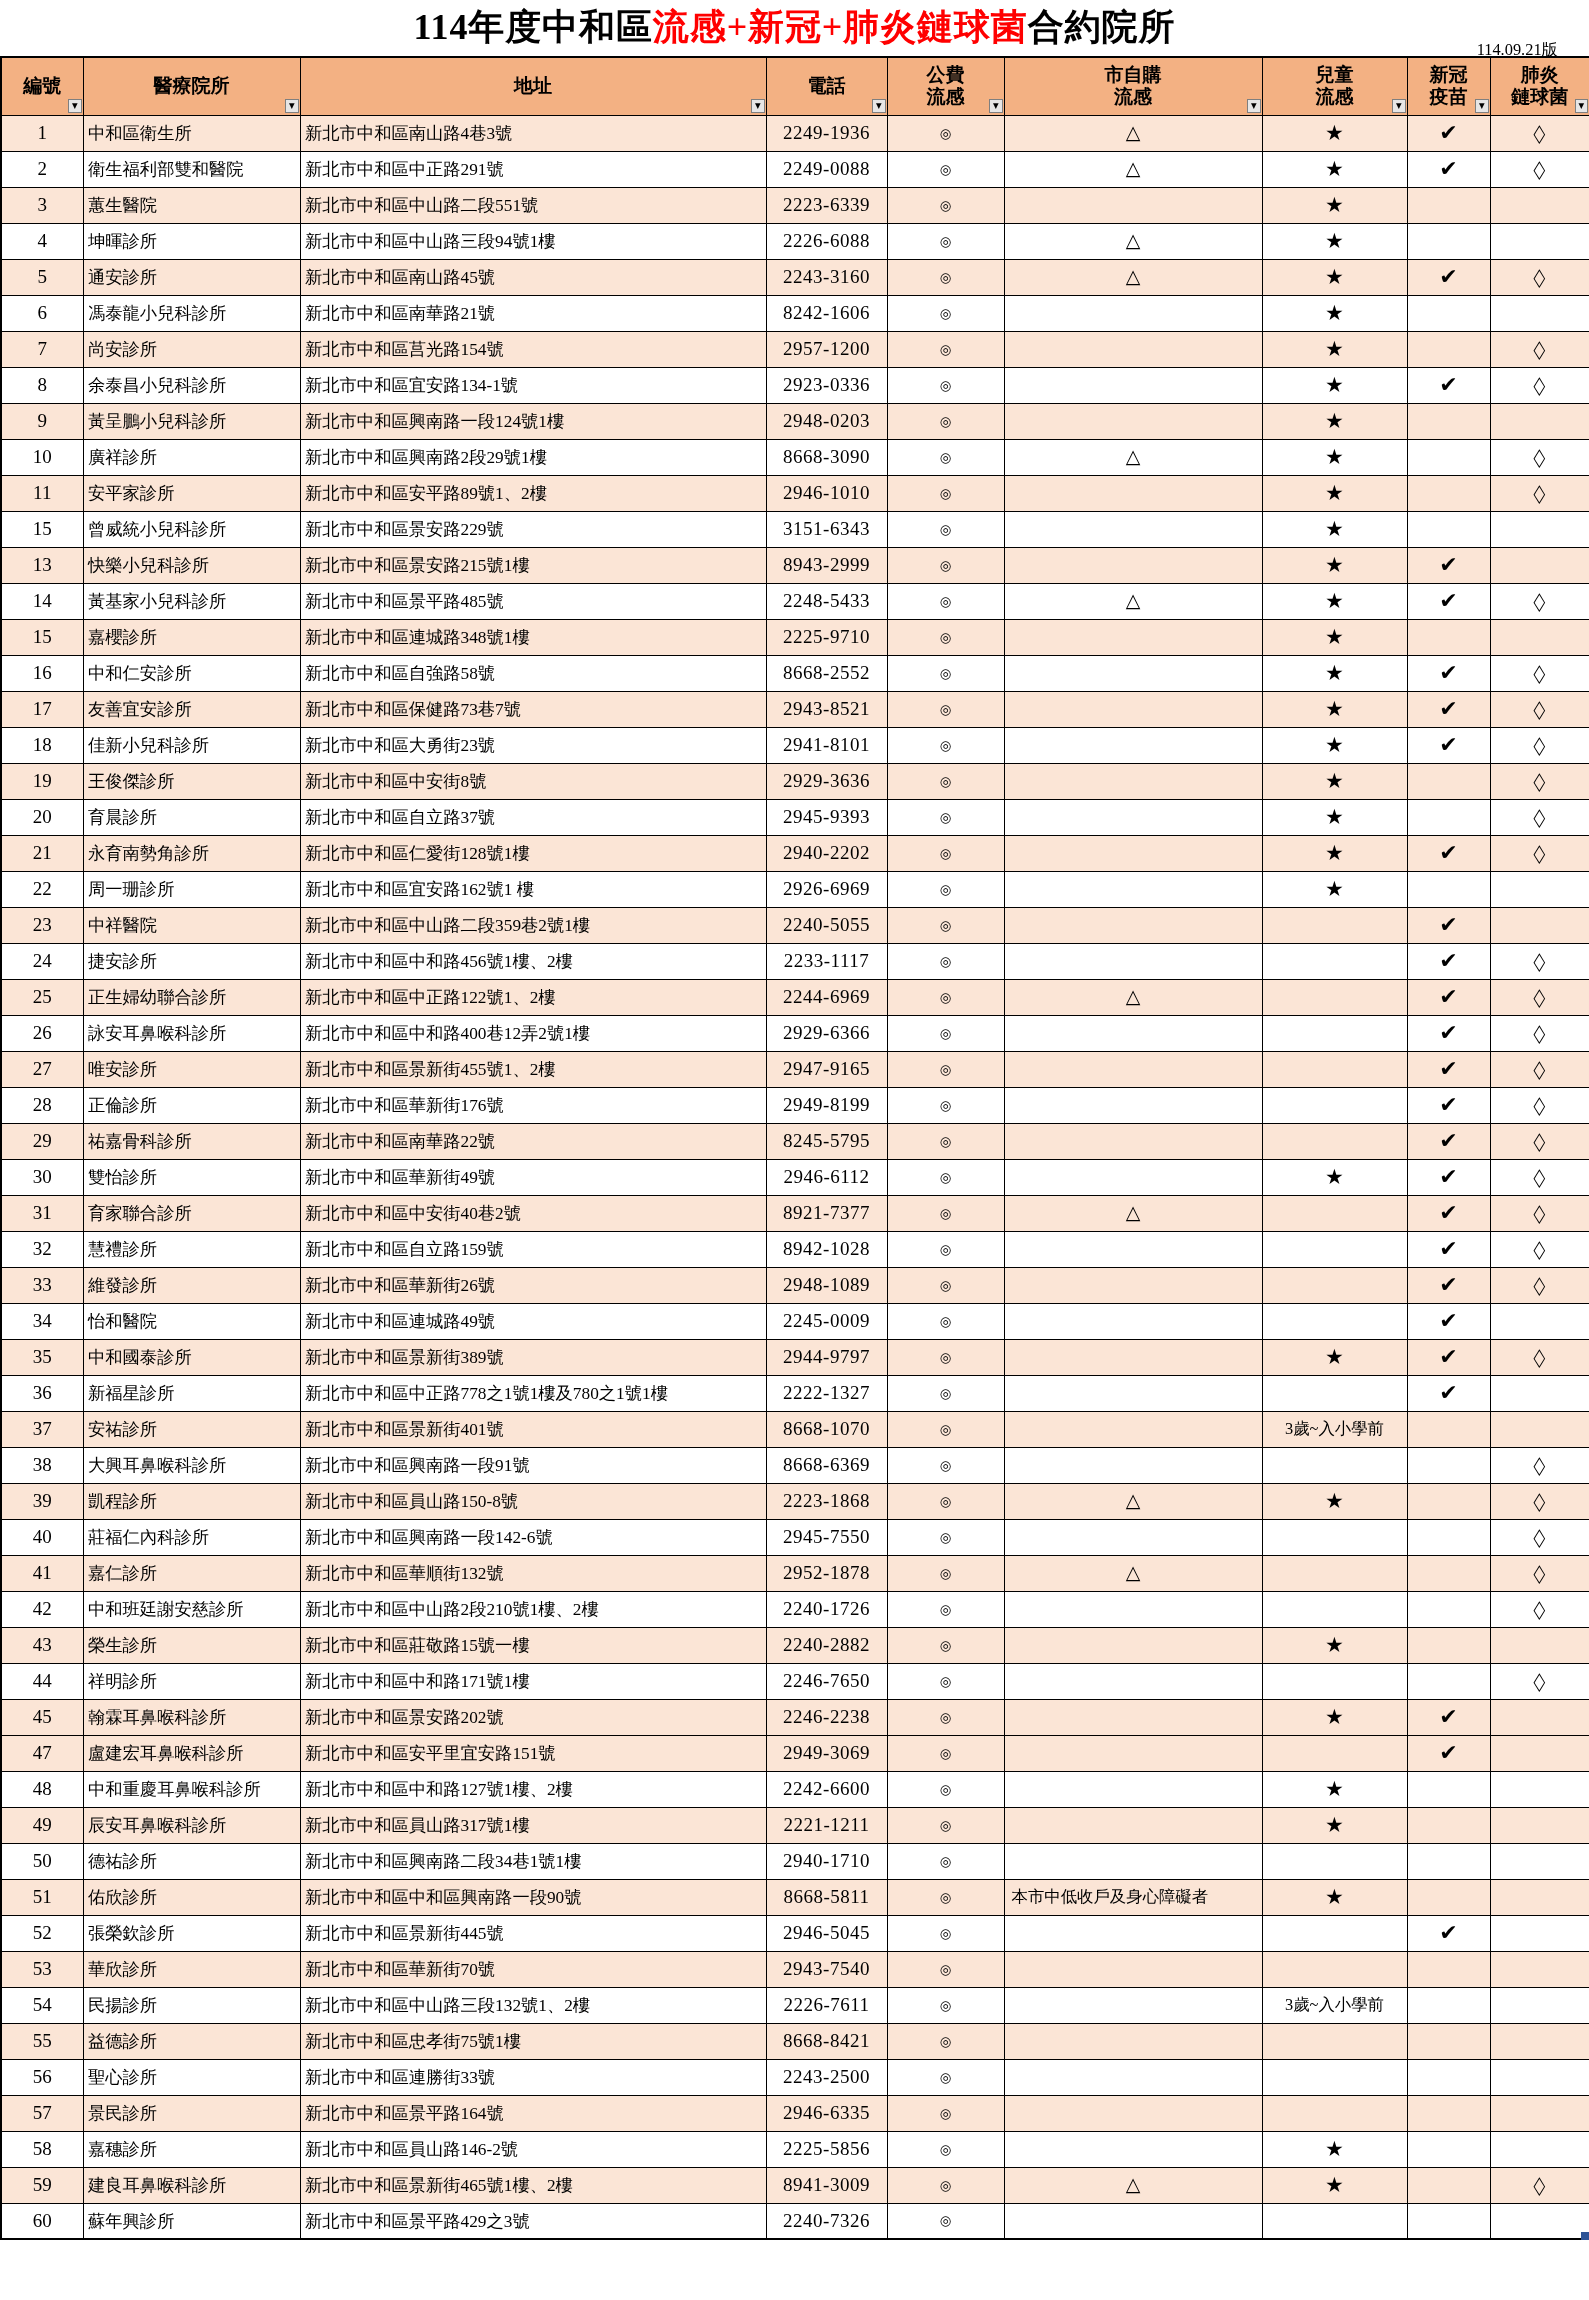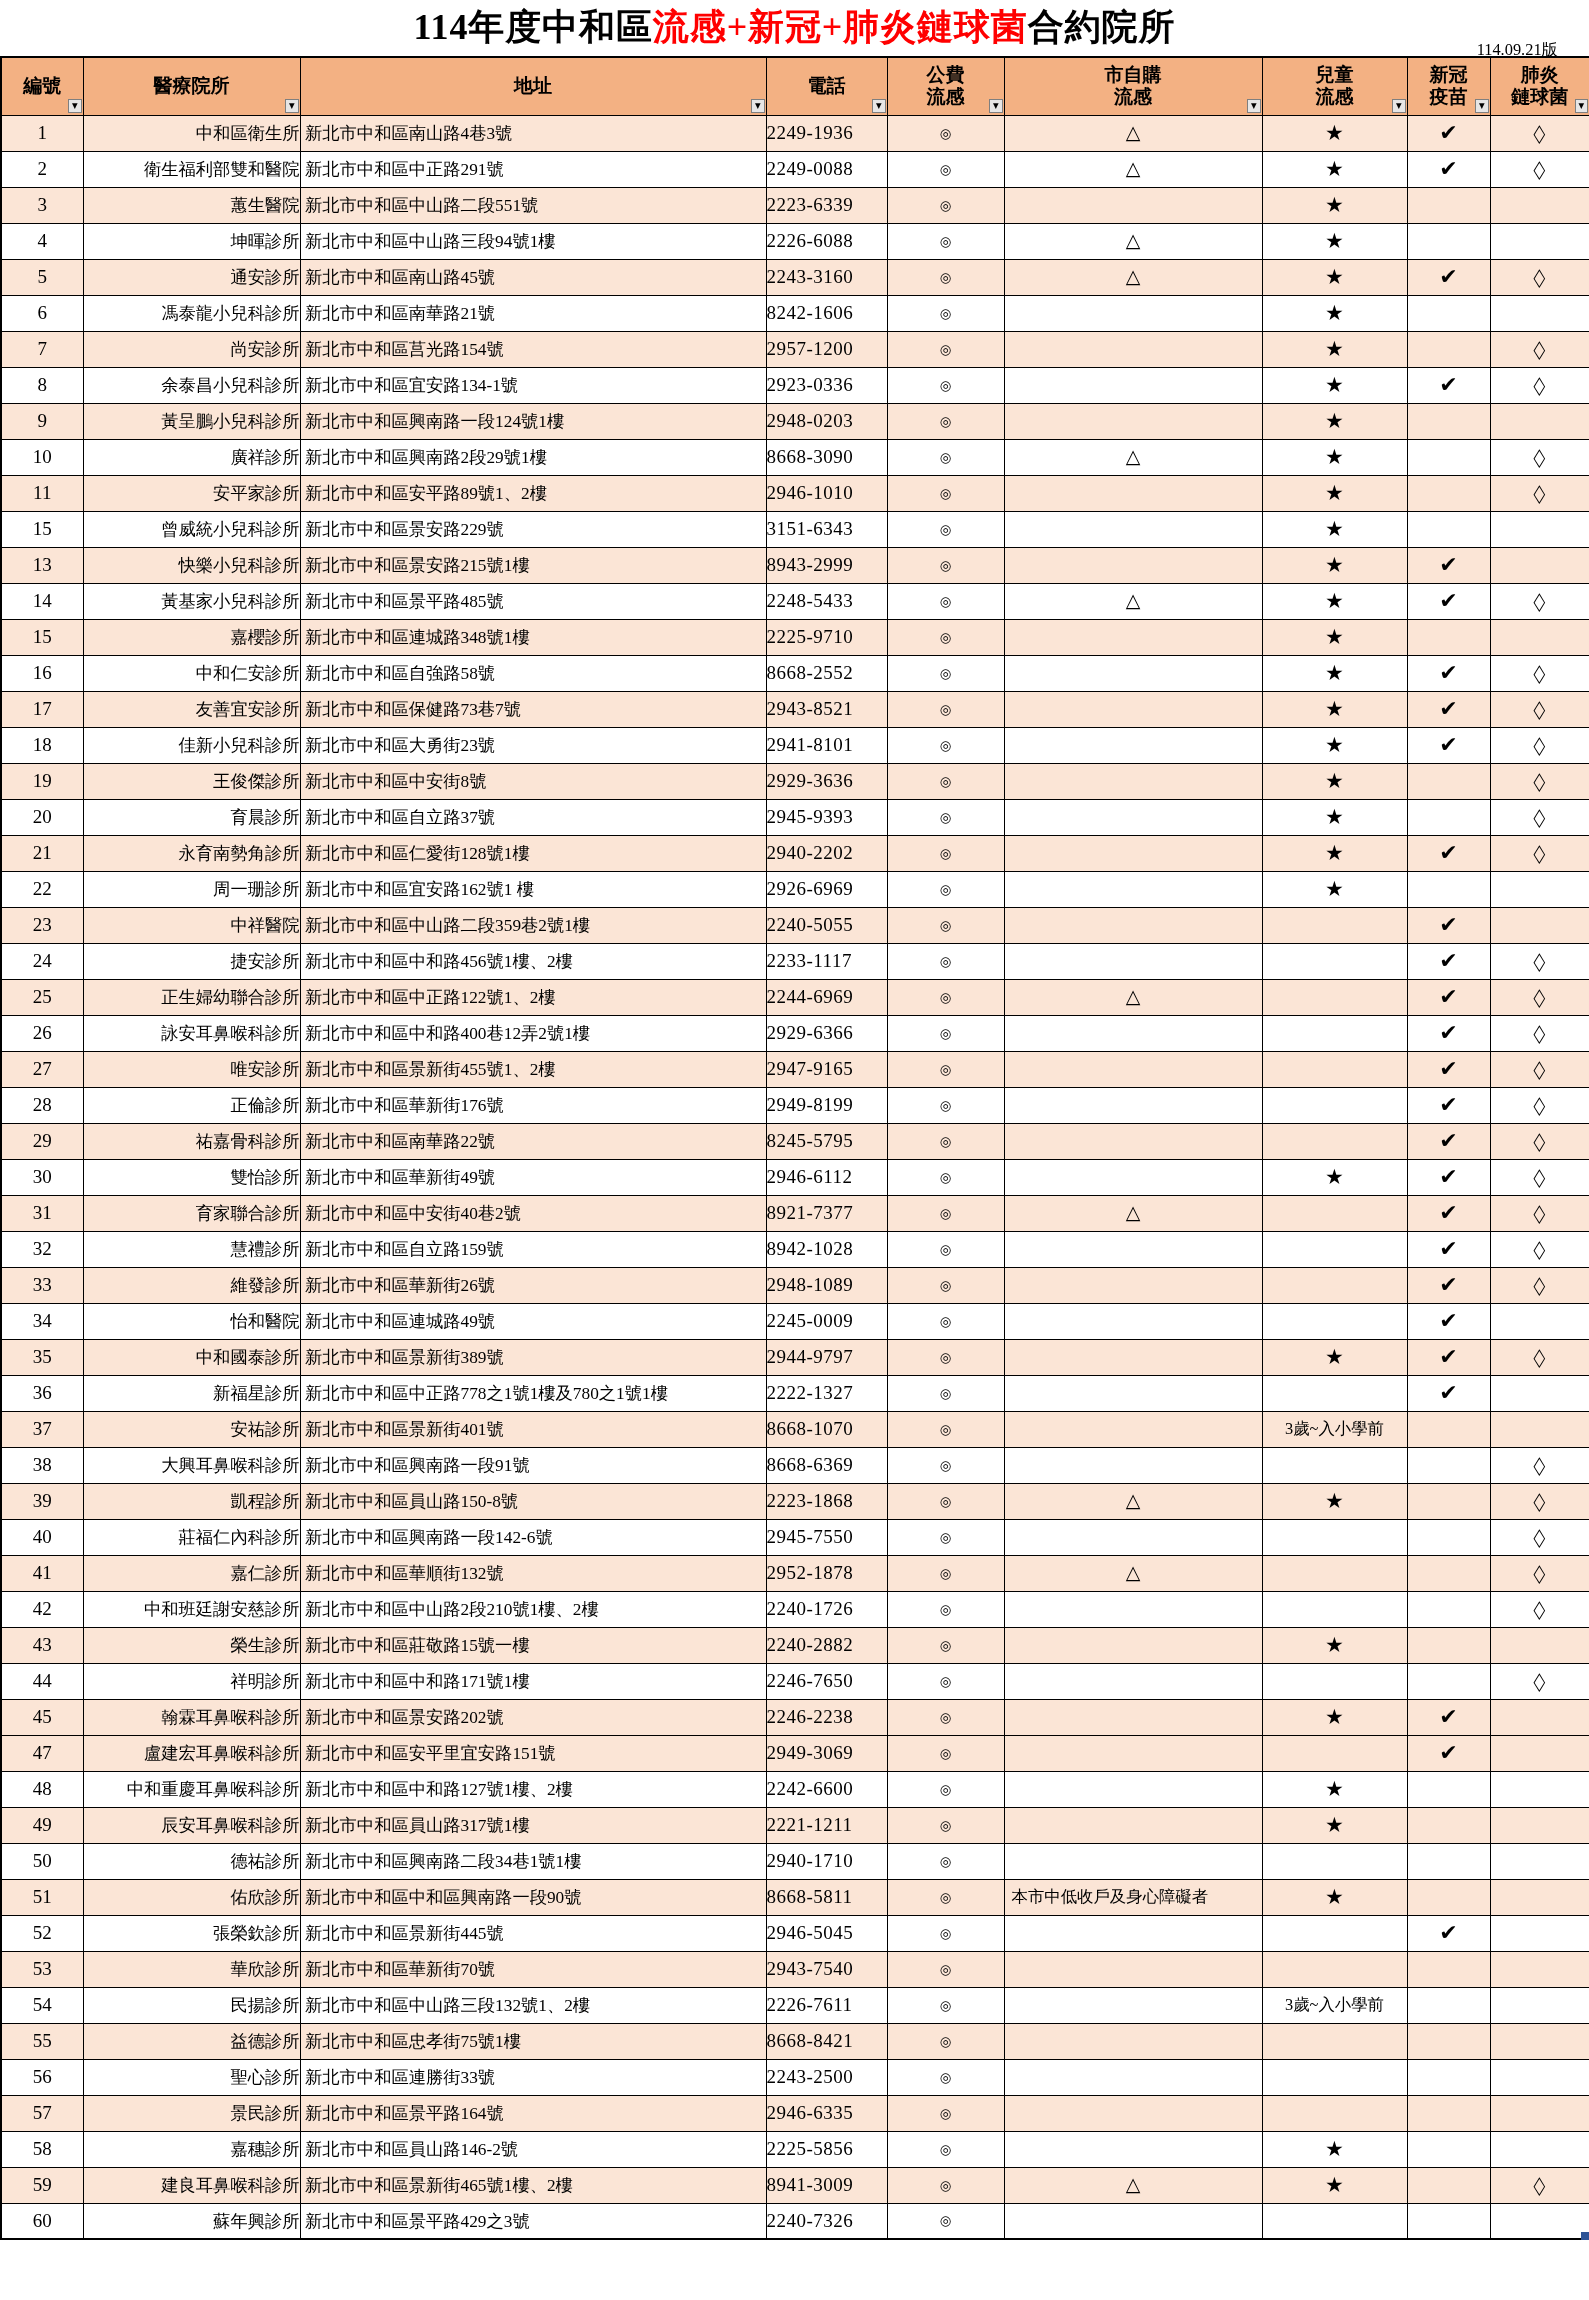--- a/index.html
+++ b/index.html
@@ -7,23 +7,23 @@
   .title-bar{position:relative;height:56px;text-align:center;}
   .main-title{font-size:36px;font-weight:bold;line-height:55px;letter-spacing:0.9px;white-space:nowrap;}
   .title-red{color:#FF0000;}
   .version{position:absolute;right:31px;top:39px;font-size:16.4px;font-weight:normal;}
   table{border-collapse:collapse;table-layout:fixed;width:1589px;border:2.7px solid #000;}
   th,td{border-left:0.9px solid #000;border-right:0.9px solid #000;border-top:1.8px solid #000;border-bottom:1.8px solid #000;overflow:hidden;white-space:nowrap;box-sizing:border-box;padding:0;}
   thead th{background:#F3B183;font-weight:bold;font-size:19px;white-space:pre-line;vertical-align:middle;position:relative;height:58px;line-height:1.15;text-align:center;}
   tbody tr{height:36px;}
   tbody tr.odd td{background:#FBE5D6;}
   .c-no{text-align:center;font-size:19px;}
-  .c-name{text-align:right;padding-left:4.5px;font-size:17.3px;}
+  .c-name{text-align:left;padding-left:4.5px;font-size:17.3px;}
   .c-addr{text-align:left;padding-left:4.5px;font-size:17.3px;}
-  .c-tel{text-align:left;font-size:19px;letter-spacing:0.5px;}
+  .c-tel{text-align:center;font-size:19px;letter-spacing:0.5px;}
   .c-sym{text-align:center;vertical-align:middle;}
   .glyph{display:inline-block;line-height:1;}
   .sym-pub{font-size:13.6px;}
   .sym-tri{font-size:19px;}
   .sym-star{font-size:21px;}
   .sym-check{font-size:22px;font-weight:bold;font-family:"DejaVu Sans",sans-serif;}
   .sym-diamond{font-size:24.5px;transform:scaleX(0.62);}
   .note{font-size:16.4px;white-space:nowrap;}
   td.note-left{text-align:left;padding-left:7px;}
   .filter-btn{position:absolute;right:0.9px;bottom:1.8px;width:13.6px;height:13.6px;background:#E7E6E6;border:0.9px solid #7F7F7F;font-size:7.3px;line-height:12.7px;text-align:center;color:#000;font-family:"DejaVu Sans",sans-serif;box-sizing:border-box;}

